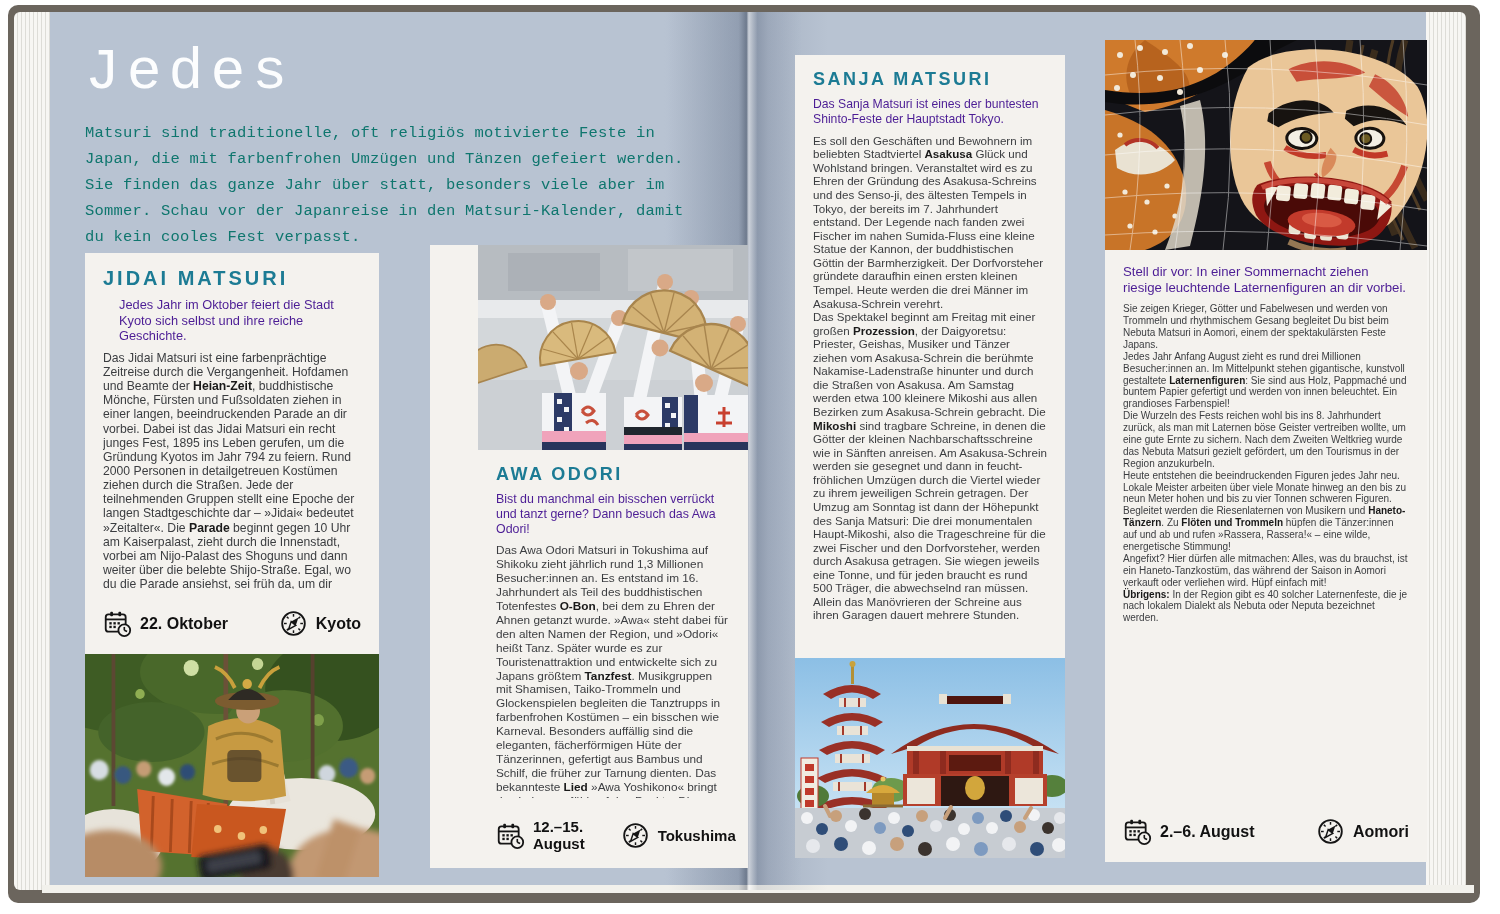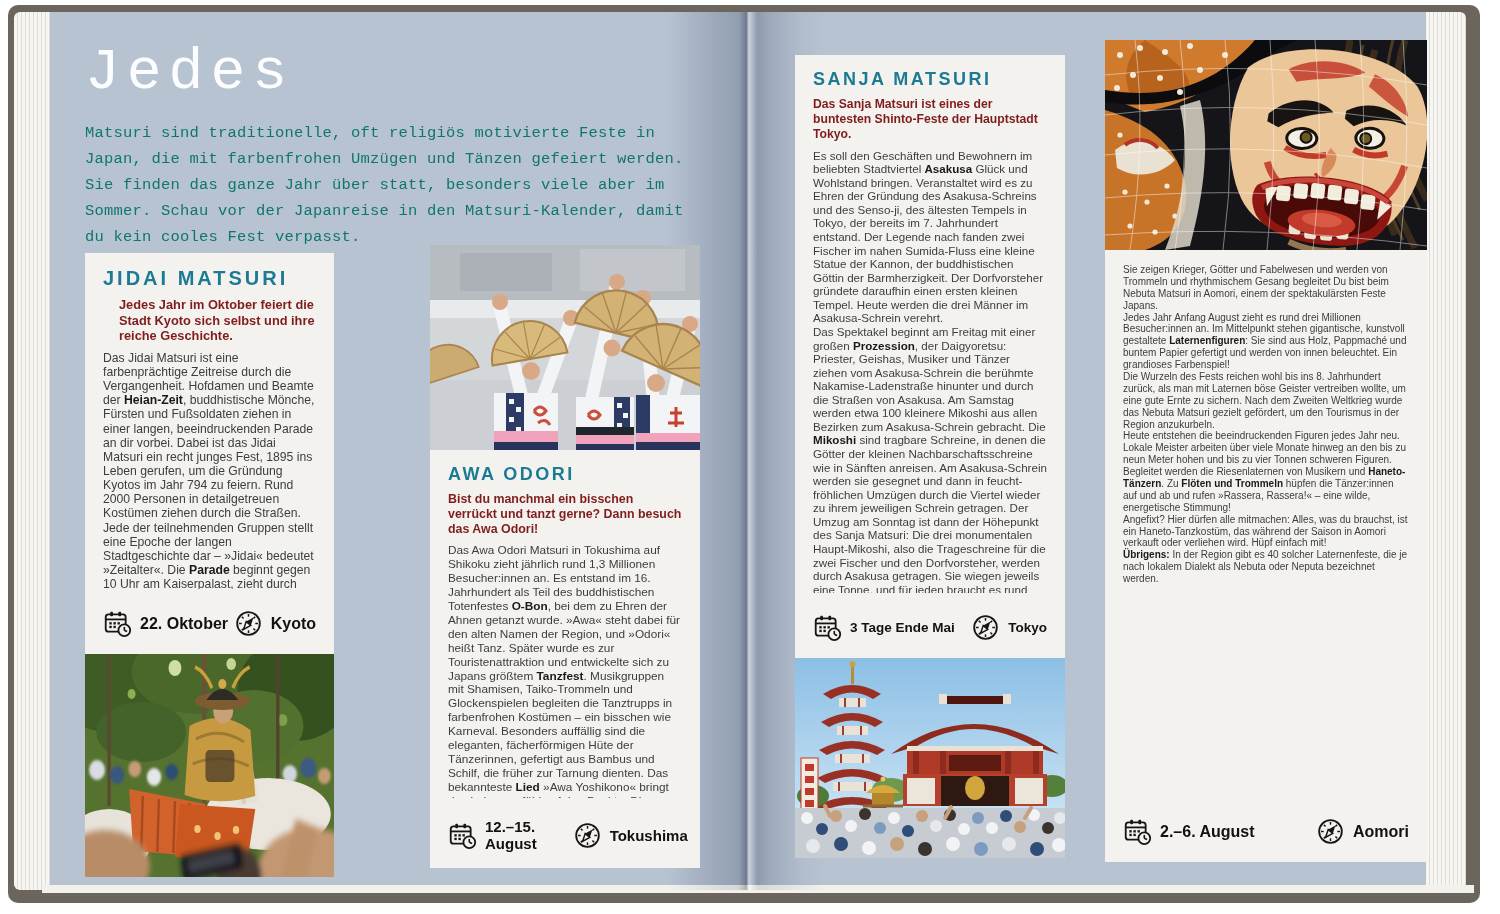--- a/index.html
+++ b/index.html
@@ -23,29 +23,29 @@
       rgba(25,35,55,.32) 49%,rgba(255,255,255,.55) 50.5%,rgba(59,74,99,.14) 56%,rgba(59,74,99,0) 100%);}
   
   .title{position:absolute;left:85px;top:40px;margin:0;
          font-family:"Liberation Mono",monospace;font-weight:400;
          font-size:58px;letter-spacing:7px;color:#fcfdfe;}
   .intro{position:absolute;left:85px;top:120px;width:618px;margin:0;
          font-family:"Liberation Mono",monospace;font-size:15.5px;line-height:1.68;
          color:#0f766e;letter-spacing:.2px;}
   
   .card{position:absolute;background:#f4f2ee;display:flex;flex-direction:column;overflow:hidden;}
-  #card-jidai {left:85px; top:253px;width:249px;height:624px;}
-  #card-awa   {left:430px;top:245px;width:270px;height:623px;}
+  #card-jidai {left:85px; top:253px;width:294px;height:624px;}
+  #card-awa   {left:430px;top:245px;width:270px;height:623px;padding-left:48px;}
   #card-sanja {left:795px;top:55px; width:270px;height:803px;}
   #card-nebuta{left:1105px;top:40px;width:322px;height:822px;}
   .card-text{flex:1;display:flex;flex-direction:column;padding:14px 18px 16px;min-height:0;}
   .heading{margin:0 0 7px;color:#1c7b94;font-weight:700;}
   #card-jidai .heading,#card-nebuta .heading{font-size:20px;letter-spacing:3px;}
   #card-awa .heading,#card-sanja .heading{font-size:18px;letter-spacing:2.5px;}
-  .lead{margin:0 0 7px;font-weight:700;color:#7f1d1d;line-height:1.22;}
+  .lead{margin:0 0 7px;font-weight:400;color:#4c1d95;line-height:1.22;}
   #card-jidai .lead{font-size:12.8px;margin-left:16px;}
   #card-awa .lead{font-size:12.4px;}
   #card-sanja .lead{font-size:12.2px;}
   #card-nebuta .lead{font-size:13.2px;}
   .body{color:#3b3d40;overflow:hidden;}
   .body p{margin:0;}
   .body b{color:#191919;}
   #card-jidai .body{font-size:12.2px;line-height:1.16;}
   #card-awa .body{font-size:11.8px;line-height:1.18;}
   #card-sanja .body{font-size:11.6px;line-height:1.17;}
@@ -328,34 +328,20 @@
   </section>
 
   <section class="card" id="card-sanja">
     <div class="card-text">
       <h2 class="heading">SANJA MATSURI</h2>
       <p class="lead">Das Sanja Matsuri ist eines der buntesten Shinto-Feste der Hauptstadt Tokyo.</p>
       <div class="body">
           <p><span>Es soll den Geschäften und Bewohnern im beliebten Stadtviertel </span><b>Asakusa</b><span> Glück und Wohlstand bringen. Veranstaltet wird es zu Ehren der Gründung des Asakusa-Schreins und des Senso-ji, des ältesten Tempels in Tokyo, der bereits im 7. Jahrhundert entstand. Der Legende nach fanden zwei Fischer im nahen Sumida-Fluss eine kleine Statue der Kannon, der buddhistischen Göttin der Barmherzigkeit. Der Dorfvorsteher gründete daraufhin einen ersten kleinen Tempel. Heute werden die drei Männer im Asakusa-Schrein verehrt.</span></p>
           <p><span>Das Spektakel beginnt am Freitag mit einer großen </span><b>Prozession</b><span>, der Daigyoretsu: Priester, Geishas, Musiker und Tänzer ziehen vom Asakusa-Schrein die berühmte Nakamise-Ladenstraße hinunter und durch die Straßen von Asakusa. Am Samstag werden etwa 100 kleinere Mikoshi aus allen Bezirken zum Asakusa-Schrein gebracht. Die </span><b>Mikoshi</b><span> sind tragbare Schreine, in denen die Götter der kleinen Nachbarschaftsschreine wie in Sänften anreisen. Am Asakusa-Schrein werden sie gesegnet und dann in feucht-fröhlichen Umzügen durch die Viertel wieder zu ihrem jeweiligen Schrein getragen. Der Umzug am Sonntag ist dann der Höhepunkt des Sanja Matsuri: Die drei monumentalen Haupt-Mikoshi, also die Trageschreine für die zwei Fischer und den Dorfvorsteher, werden durch Asakusa getragen. Sie wiegen jeweils eine Tonne, und für jeden braucht es rund 500 Träger, die abwechselnd ran müssen. Allein das Manövrieren der Schreine aus ihren Garagen dauert mehrere Stunden.</span></p>
         </div>
-      <div class="badges">
-        <div class="badge">
-          <svg class="icon">
-              <use href="#icon-calendar"></use>
-            </svg>
-          <span>3 Tage Ende Mai</span>
-        </div>
-        <div class="badge">
-          <svg class="icon">
-              <use href="#icon-compass"></use>
-            </svg>
-          <span>Tokyo</span>
-        </div>
-      </div>
     </div>
     <div class="card-photo">
       <svg viewBox="0 0 270 200" preserveAspectRatio="none">
         <defs>
             <linearGradient id="sk" x1="0" y1="0" x2="0" y2="1">
           <stop offset="0" stop-color="#8cbfe5"></stop>
               <stop offset="1" stop-color="#d8ecf8"></stop>
             </linearGradient>
           </defs>
         <rect width="270" height="200" fill="url(#sk)"></rect>
@@ -551,20 +537,21 @@
             <path d="M75,0 Q87,100 70,210"></path>
           <path d="M120,0 Q132,105 118,210"></path>
             <path d="M165,0 Q174,105 162,210"></path>
           <path d="M210,0 Q220,105 208,210"></path>
             <path d="M255,0 Q264,105 252,210"></path>
           <path d="M298,0 Q307,100 295,210"></path>
         </g>
       </svg>
     </div>
     <div class="card-text">
+      <p class="lead">Stell dir vor: In einer Sommernacht ziehen riesige leuchtende Laternenfiguren an dir vorbei.</p>
       <div class="body">
           <p><span>Sie zeigen Krieger, Götter und Fabelwesen und werden von Trommeln und rhythmischem Gesang begleitet Du bist beim Nebuta Matsuri in Aomori, einem der spektakulärsten Feste Japans.</span></p>
           <p><span>Jedes Jahr Anfang August zieht es rund drei Millionen Besucher:innen an. Im Mittelpunkt stehen gigantische, kunstvoll gestaltete </span><b>Laternenfiguren</b><span>: Sie sind aus Holz, Pappmaché und buntem Papier gefertigt und werden von innen beleuchtet. Ein grandioses Farbenspiel!</span></p>
           <p><span>Die Wurzeln des Fests reichen wohl bis ins 8. Jahrhundert zurück, als man mit Laternen böse Geister vertreiben wollte, um eine gute Ernte zu sichern. Nach dem Zweiten Weltkrieg wurde das Nebuta Matsuri gezielt gefördert, um den Tourismus in der Region anzukurbeln.</span></p>
           <p><span>Heute entstehen die beeindruckenden Figuren jedes Jahr neu. Lokale Meister arbeiten über viele Monate hinweg an den bis zu neun Meter hohen und bis zu vier Tonnen schweren Figuren. Begleitet werden die Riesenlaternen von Musikern und </span><b>Haneto-Tänzern</b><span>. Zu </span><b>Flöten und Trommeln</b><span> hüpfen die Tänzer:innen auf und ab und rufen »Rassera, Rassera!« – eine wilde, energetische Stimmung!</span></p>
           <p><span>Angefixt? Hier dürfen alle mitmachen: Alles, was du brauchst, ist ein Haneto-Tanzkostüm, das während der Saison in Aomori verkauft oder verliehen wird. Hüpf einfach mit!</span></p>
           <p><b>Übrigens:</b><span> In der Region gibt es 40 solcher Laternenfeste, die je nach lokalem Dialekt als Nebuta oder Neputa bezeichnet werden.</span></p>
         </div>
       <div class="badges">
         <div class="badge">

